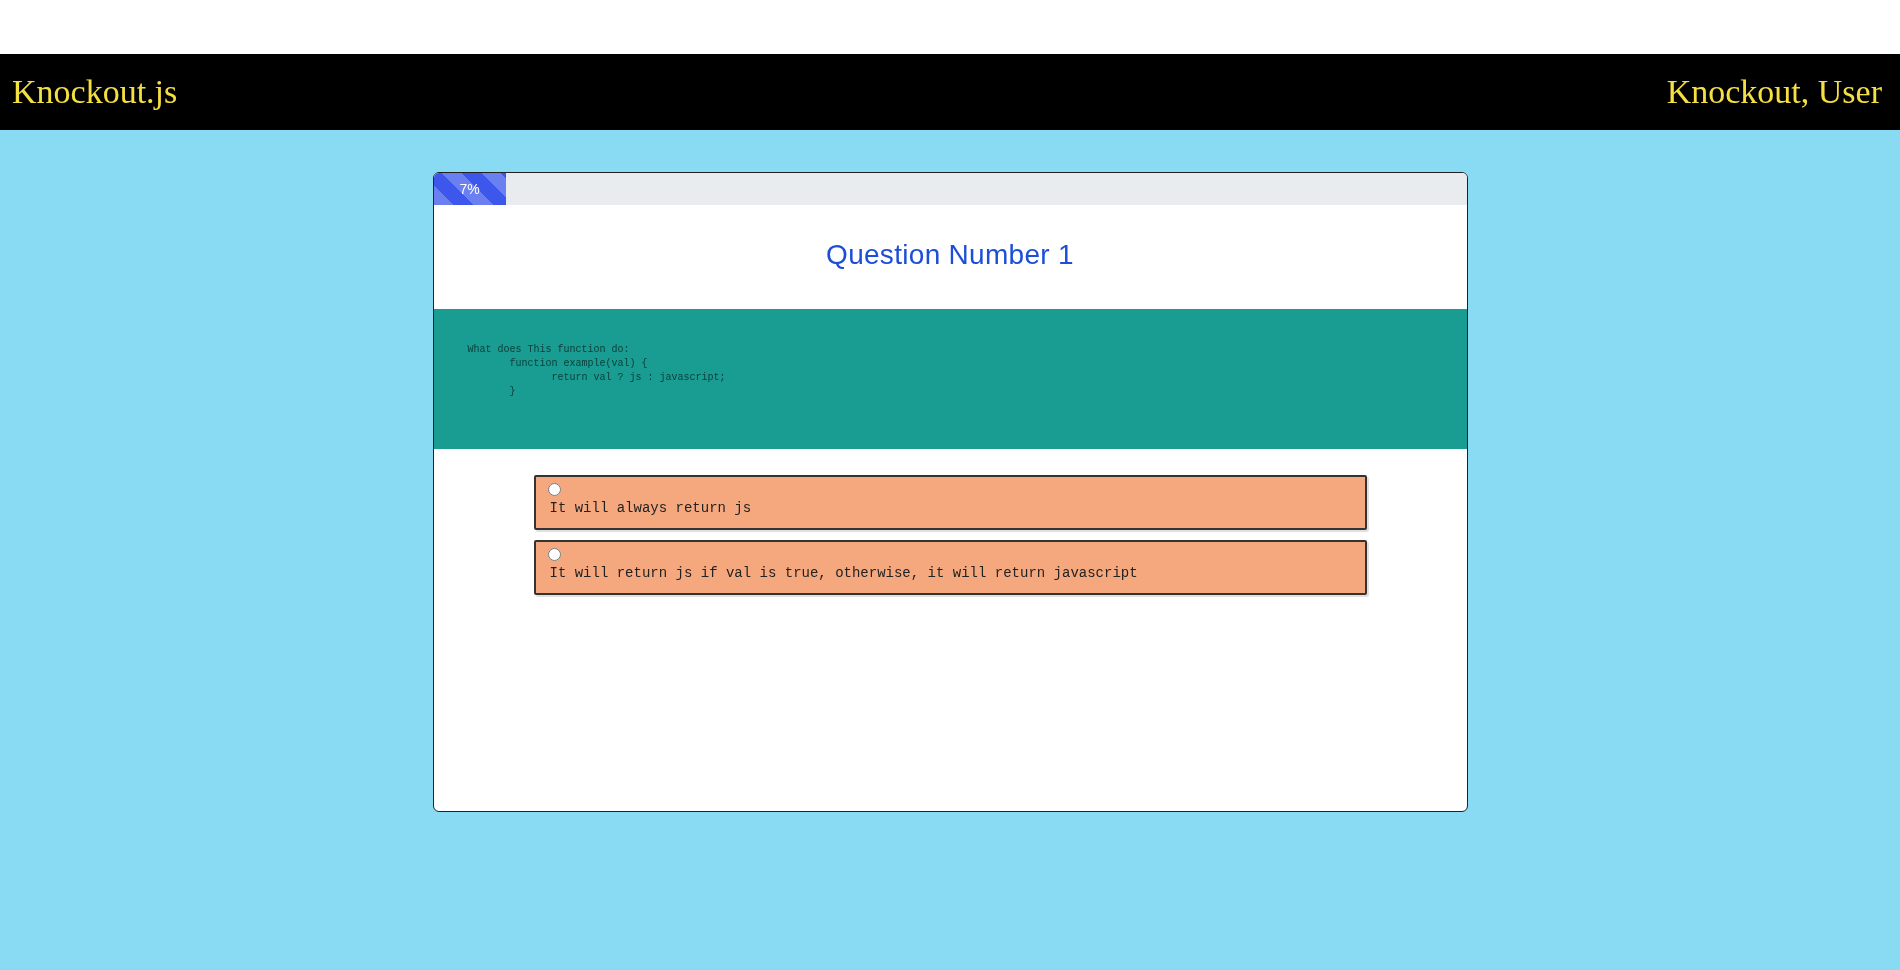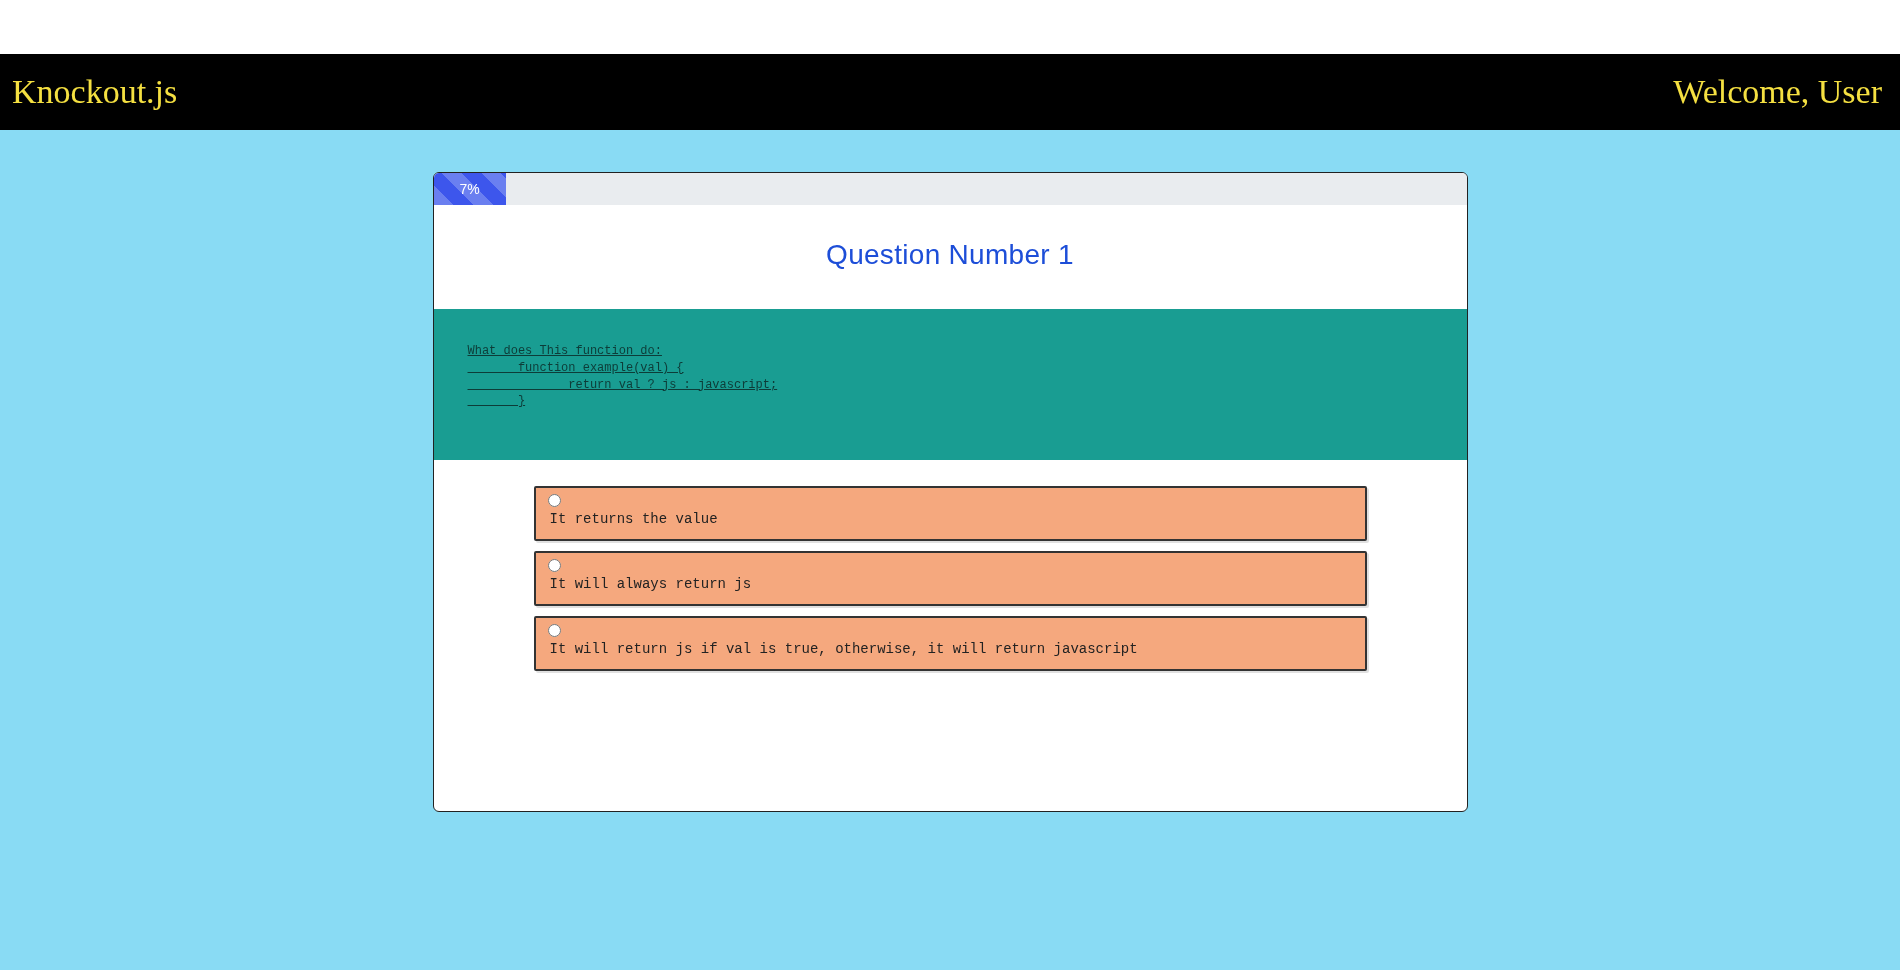--- a/index.html
+++ b/index.html
@@ -64,24 +64,23 @@
     font-weight: 400;
     color: #1d4ed8;
     padding: 34px 0 38px 0;
     letter-spacing: 0.3px;
   }
   .question-body {
     background: #199d92;
     color: #0d3c38;
     padding: 34px 34px 50px 34px;
     font-family: Consolas, "Courier New", monospace;
-    font-size: 12px;
+    font-size: 10px;
     white-space: pre;
     line-height: 1.4;
-    text-decoration: underline;
   }
   .answers {
     padding: 16px 100px 30px 100px;
   }
   .answer {
     background: #f5a87e;
     border: 2px solid #333;
     border-radius: 2px;
     margin-top: 10px;
     padding: 6px 12px 12px 12px;
@@ -98,44 +97,40 @@
     padding-left: 2px;
   }
 </style>
 </head>
 <body>
 
 <div class="top-gap"></div>
 
 <div class="header">
   <div class="brand">Knockout.js</div>
-  <div class="welcome">Welcome, User</div>
+  <div class="welcome">Knockout, User</div>
 </div>
 
 <div class="page-bg">
   <div class="card">
 
     <div class="progress-track">
       <div class="progress-bar" style="width:7%">7%</div>
     </div>
 
     <h2 class="question-title">Question Number 1</h2>
 
     <div class="question-body">What does This function do:
        function example(val) {
               return val ? js : javascript;
        }</div>
 
     <div class="answers">
       <div class="answer">
         <input type="radio" name="q1" style="">
-        <div class="answer-label">It returns the value</div>
-      </div>
-      <div class="answer">
-        <input type="radio" name="q1" style="">
         <div class="answer-label">It will always return js</div>
       </div>
       <div class="answer">
         <input type="radio" name="q1" style="">
         <div class="answer-label">It will return js if val is true, otherwise, it will return javascript</div>
       </div>
     </div>
 
   </div>
 </div>

